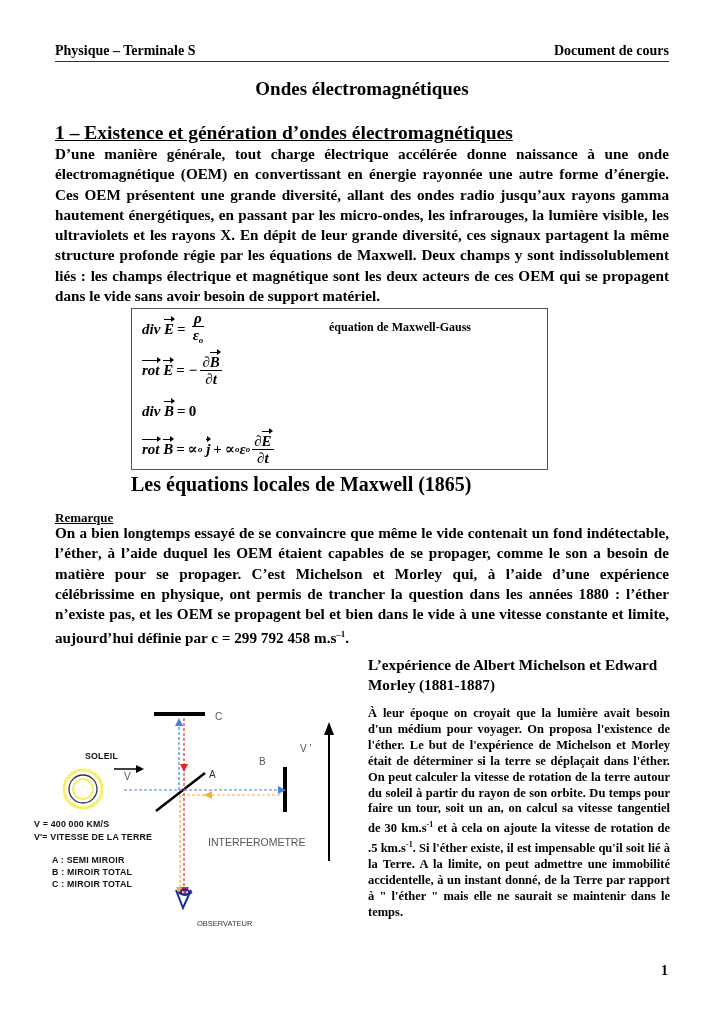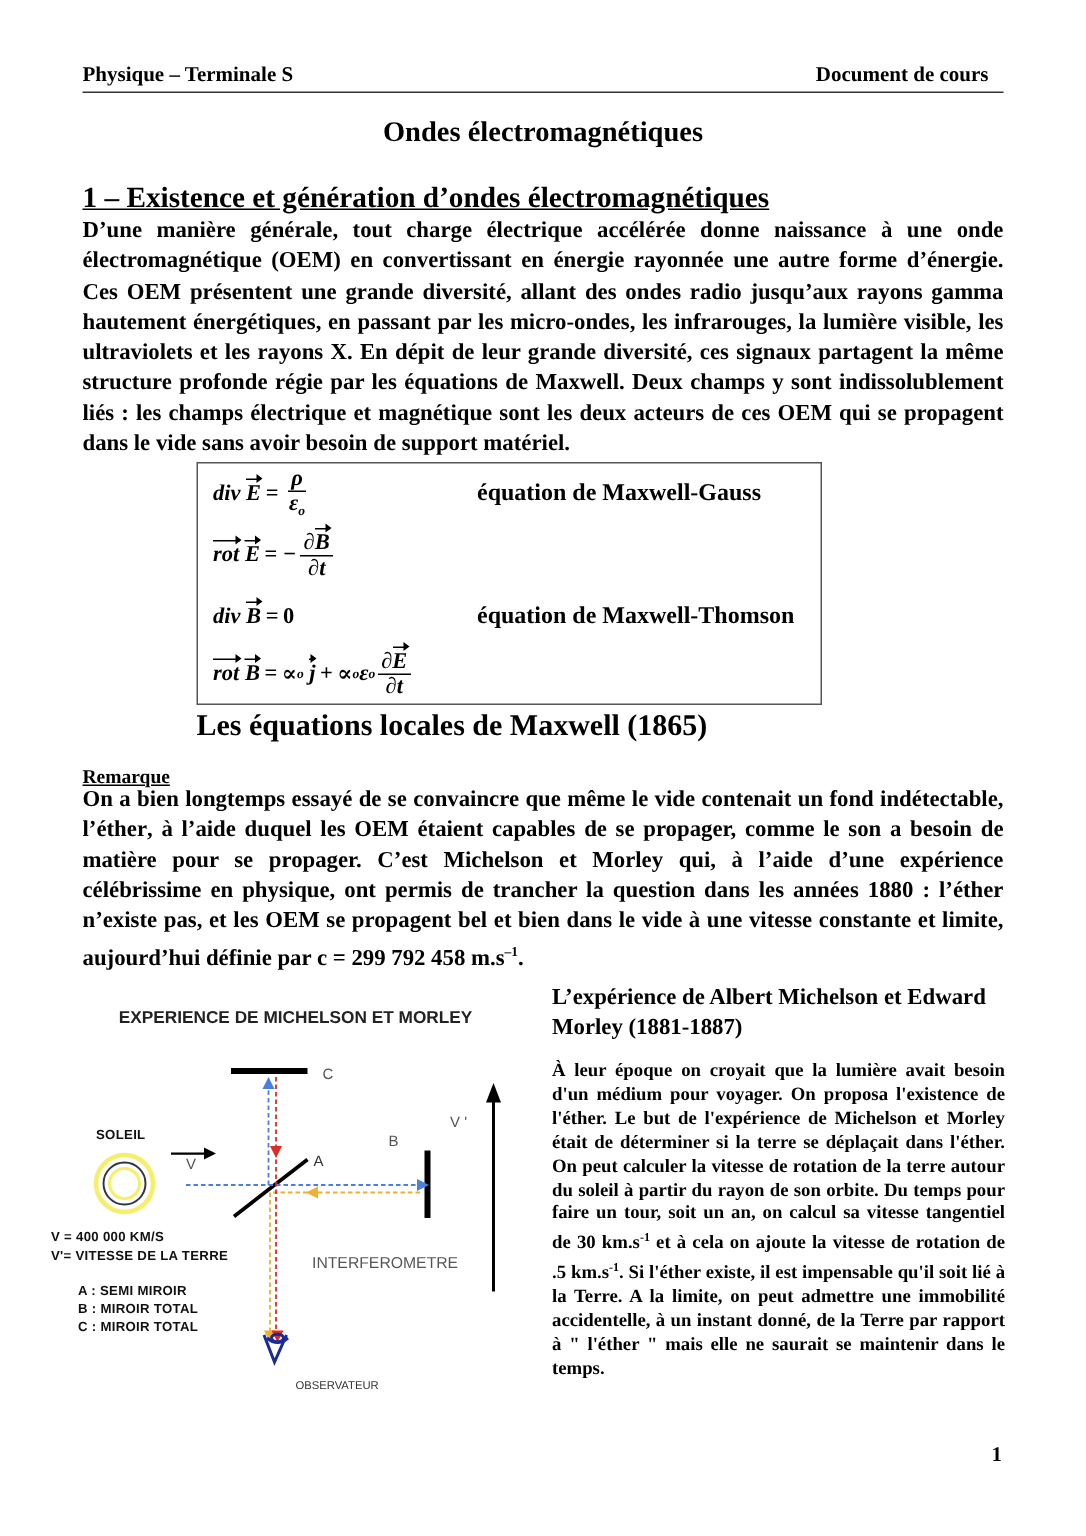--- a/index.html
+++ b/index.html
@@ -2,33 +2,33 @@
 <html><head>
   <meta charset="utf-8">
   <style>
     html, body { margin: 0; padding: 0; background: #ffffff; }
     body { width: 724px; height: 1024px; position: relative; overflow: hidden; color: #000; }
     .serif { font-family: "Liberation Serif", "DejaVu Serif", serif; font-weight: bold; }
     .sans { font-family: "Liberation Sans", "DejaVu Sans", sans-serif; }
 
     .header { position: absolute; left: 55px; top: 43px; width: 614px; height: 18px; border-bottom: 1px solid #333; font-size: 14px; }
     .header .left { position: absolute; left: 0; top: 0; }
-    .header .right { position: absolute; right: 10px; top: 0; }
+    .header .right { position: absolute; right: 0; top: 0; }
 
     .doc-title { position: absolute; left: 0; width: 724px; top: 78px; text-align: center; font-size: 19px; font-weight: bold; }
 
     .section-title { position: absolute; left: 55px; top: 122px; font-size: 19.5px; font-weight: bold; text-decoration: underline; }
 
     .para { position: absolute; left: 55px; width: 614px; font-size: 15.2px; line-height: 20.3px; text-align: justify; }
     .para1 { top: 144px; }
 
     .eq-box { position: absolute; left: 131px; top: 308px; width: 415px; height: 160px; border: 1px solid #555; }
     .eq-row { position: absolute; left: 0; width: 415px; height: 40px; }
     .eq-math { position: absolute; left: 10px; top: 0; font-style: italic; font-size: 15px; height: 40px; display: flex; align-items: center; white-space: nowrap; }
-    .eq-name { position: absolute; left: 186px; font-size: 16px; white-space: nowrap; }
+    .eq-name { position: absolute; left: 197px; font-size: 12px; white-space: nowrap; }
     .vec { position: relative; display: inline-block; }
     .vec::before { content: ""; position: absolute; left: 0; right: 0; top: -2px; border-top: 1px solid #000; }
     .vec::after { content: ""; position: absolute; right: -1px; top: -5px; width: 0; height: 0; border-left: 4px solid #000; border-top: 3px solid transparent; border-bottom: 3px solid transparent; }
     .frac { display: inline-flex; flex-direction: column; align-items: center; vertical-align: middle; margin: 0 2px; }
     .frac .num { border-bottom: 1px solid #000; padding: 0 2px; line-height: 16px; }
     .frac .den { line-height: 16px; padding: 0 2px; }
     .sub { font-size: 9px; vertical-align: -3px; }
     .op { font-style: normal; margin: 0 3px; }
 
     .eq-caption { position: absolute; left: 131px; width: 417px; top: 473px; font-size: 20px; }
@@ -85,21 +85,20 @@
       </span>
     </div>
   </div>
 
   <div class="eq-row" style="top:82px;">
     <div class="eq-math">
       <span>div</span>&nbsp;<span class="vec">B</span>
       <span class="op">=</span>
       <span style="font-style:normal;">0</span>
     </div>
-    <div class="eq-name" style="top:11px;">équation de Maxwell-Thomson</div>
   </div>
 
   <div class="eq-row" style="top:120px;">
     <div class="eq-math">
       <span class="vec">rot</span>&nbsp;<span class="vec">B</span>
       <span class="op">=</span>
       <span>∝</span><span class="sub">o</span>&nbsp;<span class="vec">j</span>
       <span class="op">+</span>
       <span>∝</span><span class="sub">o</span><span>ε</span><span class="sub">o</span>
       <span class="frac">
@@ -110,21 +109,20 @@
   </div>
 </div>
 
 <div class="eq-caption serif">Les équations locales de Maxwell (1865)</div>
 
 <div class="remark-title serif">Remarque</div>
 
 <div class="para para2 serif"><span>On a bien longtemps essayé de se convaincre que même le vide contenait un fond indétectable,</span> <b>l’éther</b><span>, à l’aide duquel les OEM étaient capables de se propager, comme le son a besoin de matière pour se propager. C’est Michelson et Morley qui, à l’aide d’une expérience célébrissime en physique, ont permis de trancher la question dans les années 1880 : l’éther n’existe pas, et les OEM se propagent bel et bien dans le vide à une vitesse constante et limite, aujourd’hui définie par c = 299 792 458 m.s</span><sup style="font-size:9px;">–1</sup><span>.</span></div>
 
 <div class="figure">
-  <div class="fig-title sans">EXPERIENCE DE MICHELSON ET MORLEY</div>
   <svg width="310" height="255" viewBox="0 0 310 255" style="position:absolute;left:0;top:0;">
 
     <rect x="112" y="52" width="51" height="4" fill="#000"></rect>
 
     <rect x="241" y="107" width="4" height="45" fill="#000"></rect>
 
     <line x1="114" y1="151" x2="163" y2="113" stroke="#000" stroke-width="2.5"></line>
 
     <line x1="82" y1="130" x2="236" y2="130" stroke="#4a7fe0" stroke-width="1.2" stroke-dasharray="3,2"></line>
     <polygon points="236,126 244,130 236,134" fill="#4a7fe0"></polygon>
@@ -158,21 +156,21 @@
       <ellipse cx="143" cy="232" rx="4" ry="2.5"></ellipse>
       <path d="M134,230 L141,248 L149,230"></path>
       <path d="M136,232 Q143,238 150,232"></path>
     </g>
   </svg>
   <div class="fig-label sans" style="left:173px;top:51px;">C</div>
   <div class="fig-label sans" style="left:217px;top:96px;">B</div>
   <div class="fig-label sans" style="left:167px;top:109px;color:#333;">A</div>
   <div class="fig-label sans" style="left:258px;top:83px;">V '</div>
   <div class="fig-label sans" style="left:82px;top:111px;">V</div>
-  <div class="fig-legend sans" style="left:10px;top:91px;padding-left:12px;">SOLEIL</div>
+  <div class="fig-legend sans" style="left:31px;top:91px;padding-left:12px;">SOLEIL</div>
   <div class="fig-label sans" style="left:166px;top:176px;font-size:10.5px;">INTERFEROMETRE</div>
   <div class="fig-label sans" style="left:155px;top:235px;font-size:7.5px;color:#333;margin-top:24px;">OBSERVATEUR</div>
   <div class="fig-legend sans" style="left:-8px;top:159px;">V = 400 000 KM/S</div>
   <div class="fig-legend sans" style="left:-8px;top:172px;">V'= VITESSE DE LA TERRE</div>
   <div class="fig-legend sans" style="left:10px;top:195px;">A : SEMI MIROIR</div>
   <div class="fig-legend sans" style="left:10px;top:207px;">B : MIROIR TOTAL</div>
   <div class="fig-legend sans" style="left:10px;top:219px;">C : MIROIR TOTAL</div>
 </div>
 
 <div class="side-title serif">L’expérience de Albert Michelson et Edward Morley (1881-1887)</div>

